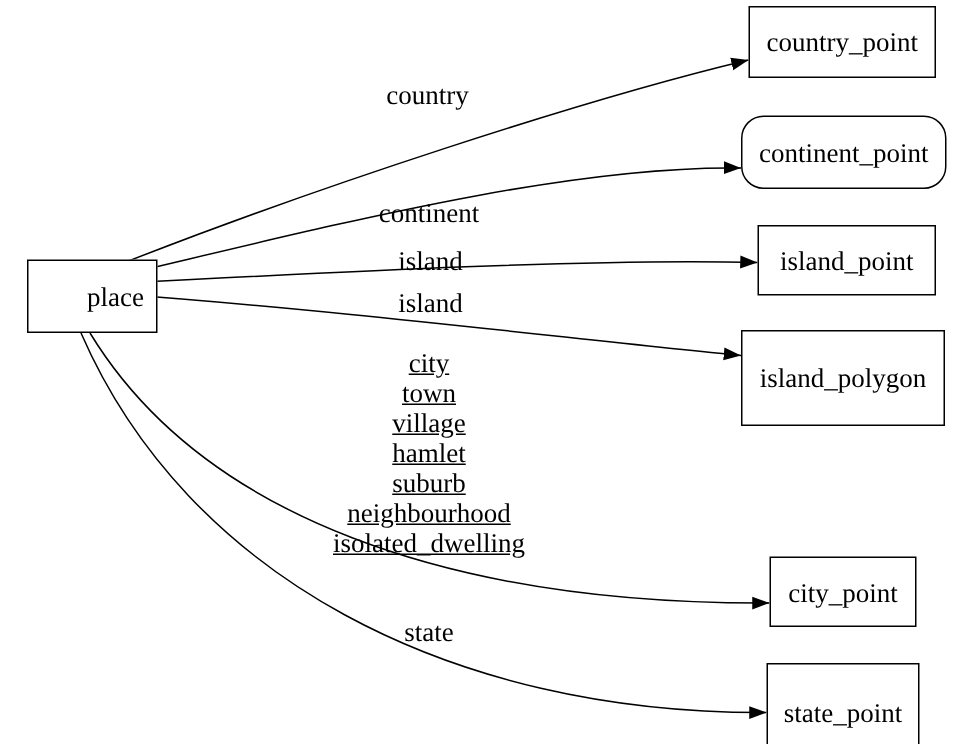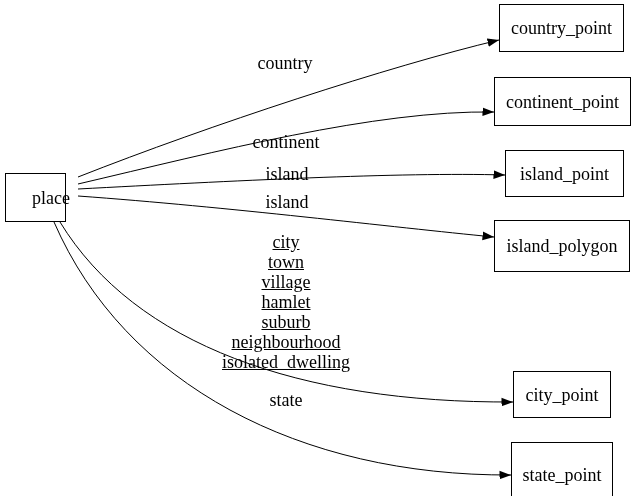--- a/index.html
+++ b/index.html
@@ -42,34 +42,34 @@
   }
   .edge-label {
     position: absolute;
     transform: translateX(-50%);
     font-size: 18px;
     line-height: 20px;
     text-align: center;
     white-space: pre-line;
   }
   
-  #node-place          { left: 5px;   top: 173px; width: 61px;  height: 49px; padding-left: 31px; }
+  #node-place          { left: 18px;   top: 173px; width: 87px;  height: 49px; padding-left: 31px; }
   #node-country-point  { left: 499px; top: 4px;   width: 125px; height: 48px; }
-  #node-continent-point{ left: 494px; top: 77px;  width: 137px; height: 49px; }
+  #node-continent-point{ left: 494px; top: 77px;  width: 137px; height: 49px; border-radius: 15px; }
   #node-island-point   { left: 505px; top: 150px; width: 119px; height: 47px; }
-  #node-island-polygon { left: 494px; top: 220px; width: 136px; height: 52px; }
+  #node-island-polygon { left: 494px; top: 220px; width: 136px; height: 64px; }
   #node-city-point     { left: 513px; top: 371px; width: 98px;  height: 47px; }
   #node-state-point    { left: 511px; top: 442px; width: 102px; height: 65px; }
   
   #edge-label-country   { left: 285px; top: 53px; text-align: center; }
   #edge-label-continent { left: 286px; top: 118px; margin-top: 14px; }
   #edge-label-island-1  { left: 287px; top: 164px; }
   #edge-label-island-2  { left: 287px; top: 192px; }
   #edge-label-city      { left: 286px; top: 232px; text-decoration: underline; }
-  #edge-label-state     { left: 286px; top: 390px; }
+  #edge-label-state     { left: 286px; top: 411px; }
 </style>
 </head>
 <body>
 
 <div id="canvas">
 
   <svg id="edges-layer" viewBox="0 0 635 496" xmlns="http://www.w3.org/2000/svg">
     <defs>
       <marker id="arrowhead" markerUnits="userSpaceOnUse" markerWidth="14" markerHeight="12" refX="11.5" refY="5" orient="auto">
         <path d="M0,0.7 L11.5,5 L0,9.3 z" fill="#000000"></path>

